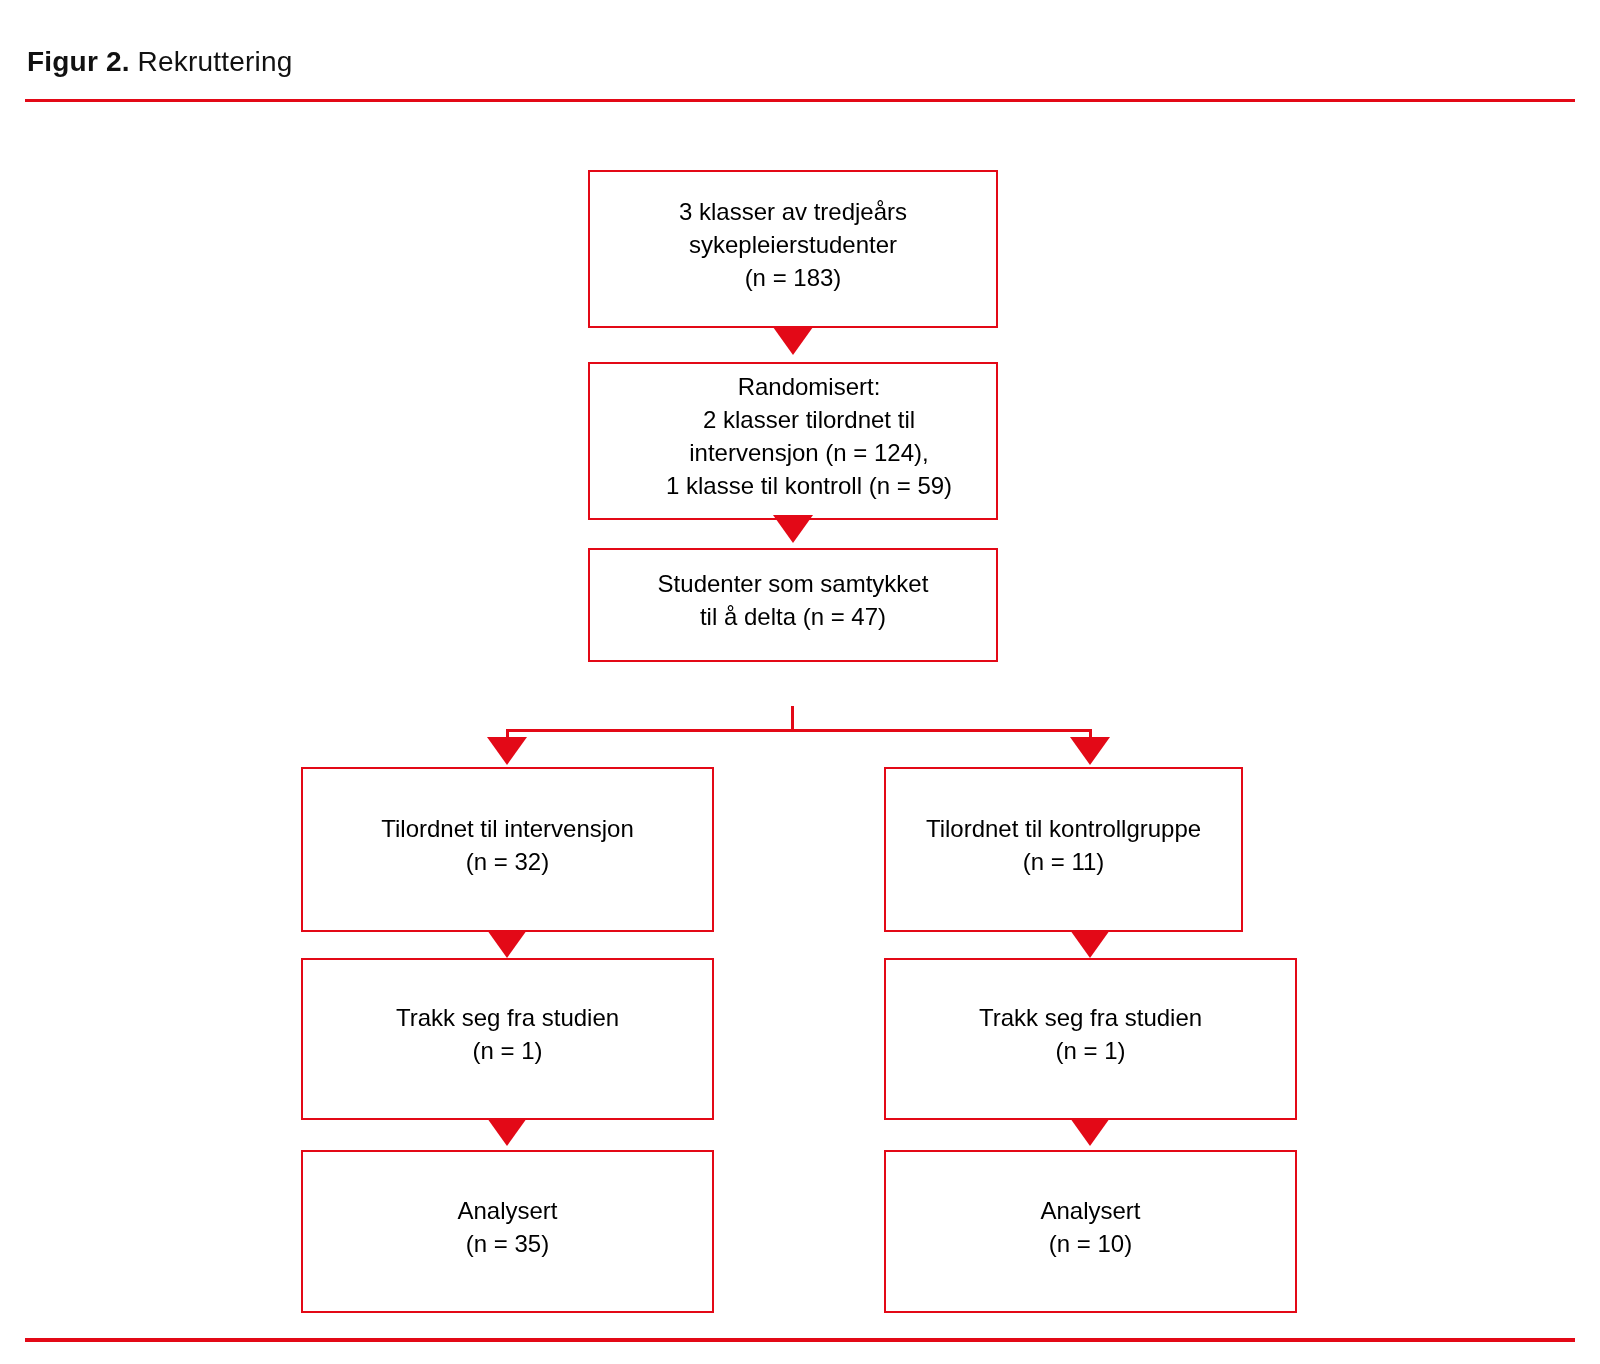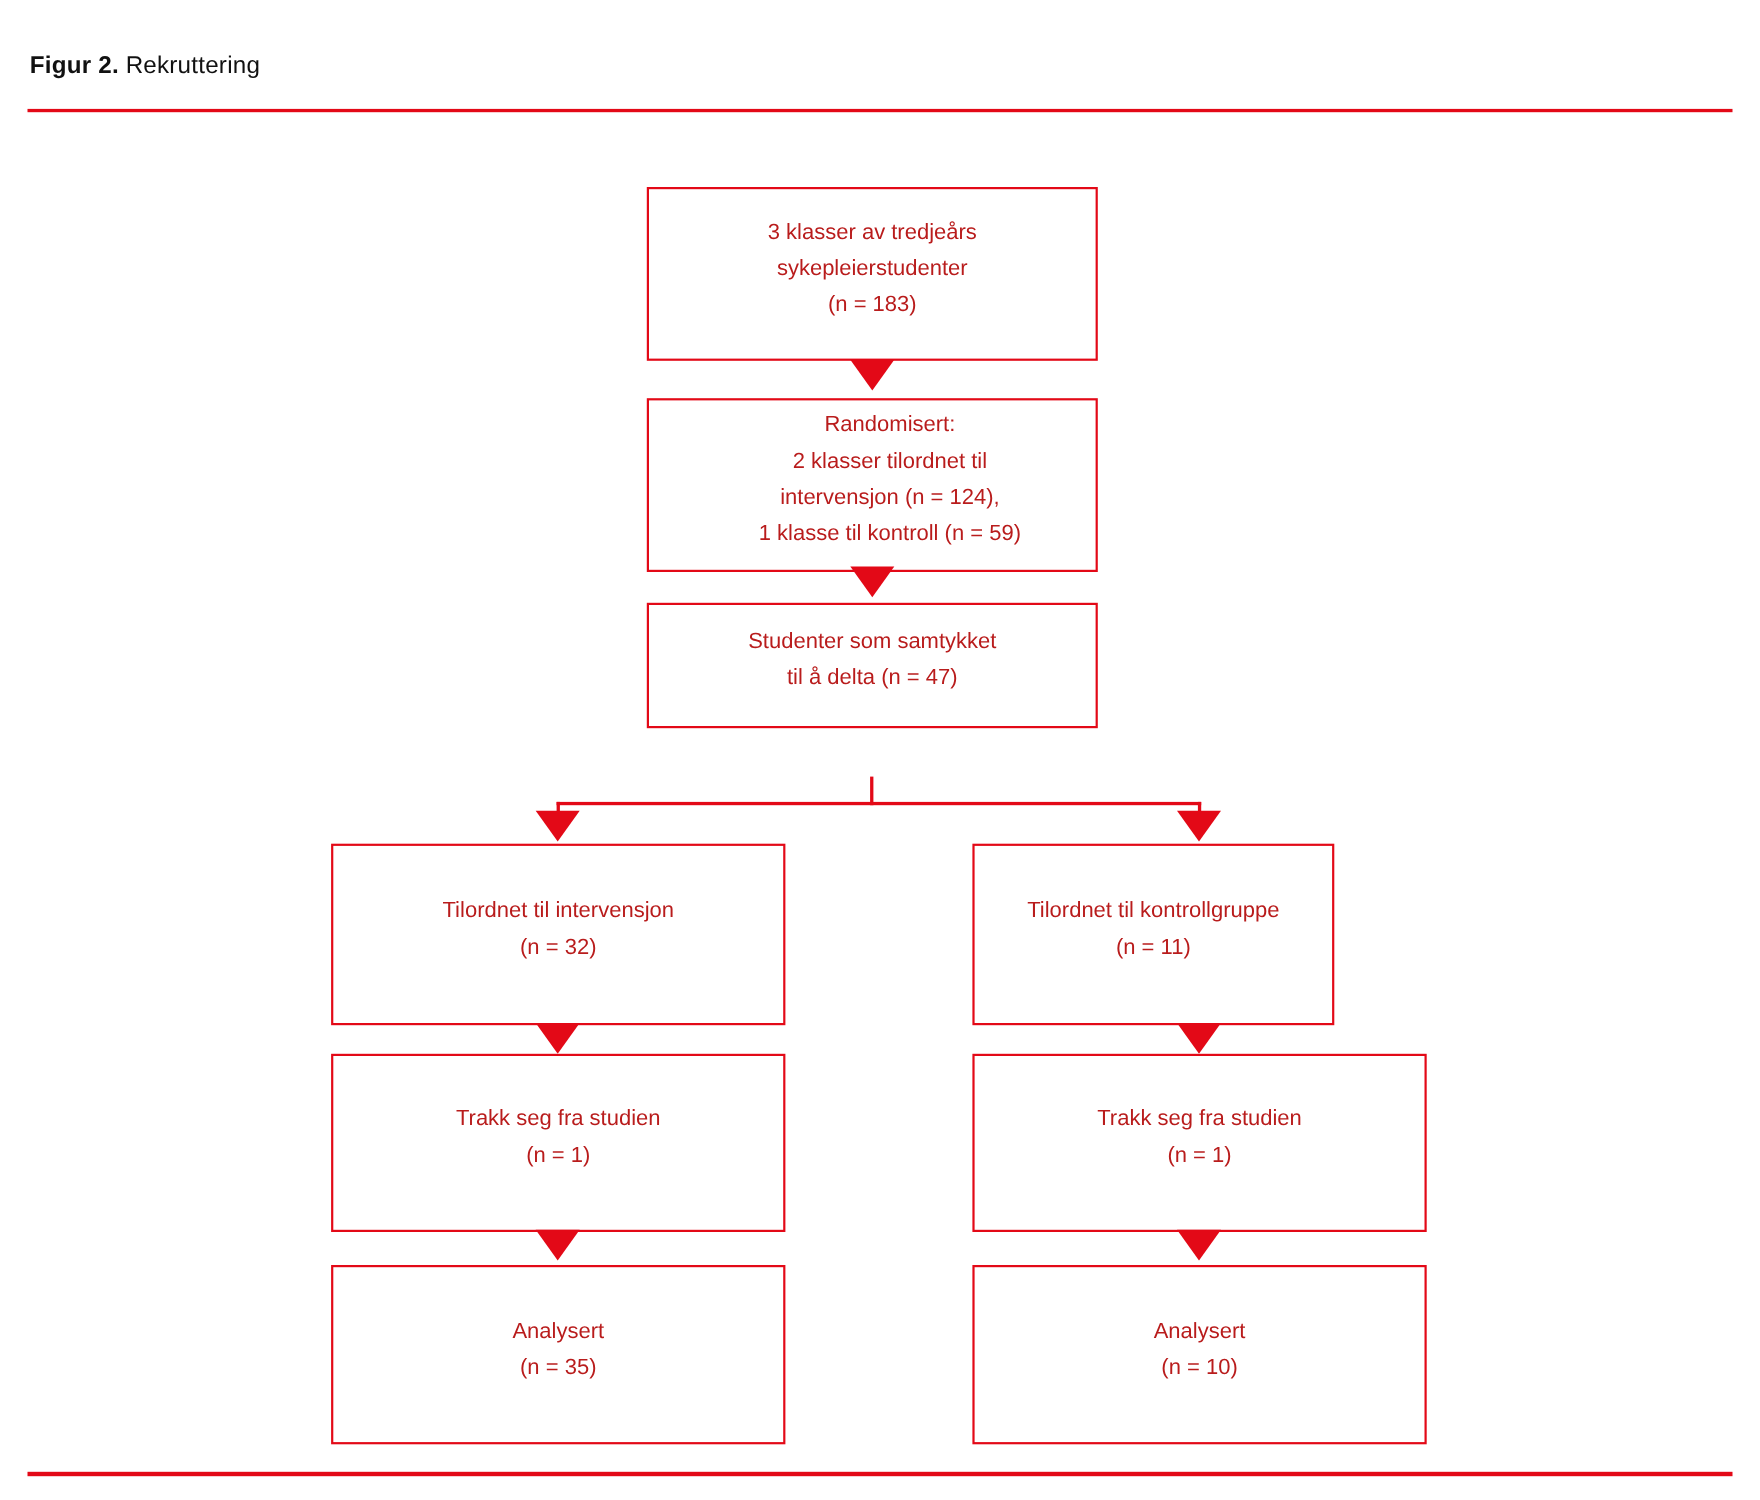--- a/index.html
+++ b/index.html
@@ -8,21 +8,21 @@
     width: 1600px;
     height: 1364px;
     background: #ffffff;
     font-family: "Liberation Sans", sans-serif;
     overflow: hidden;
   }
   .figure-title {
     position: absolute;
     left: 27px;
     top: 46px;
-    font-size: 22px;
+    font-size: 28px;
     color: #111111;
     letter-spacing: 0.2px;
   }
   .figure-title .bold { font-weight: 700; margin-right: 0.28em; }
   .rule {
     position: absolute;
     background: #e30917;
   }
   .rule-top    { left: 25px; top: 99px;   width: 1550px; height: 3px; }
   .rule-bottom { left: 25px; top: 1338px; width: 1550px; height: 4px; }
@@ -33,30 +33,30 @@
     background: #ffffff;
     display: flex;
     align-items: center;
     justify-content: center;
     box-sizing: border-box;
     text-align: center;
     padding-bottom: 10px;
   }
   .node-text {
     white-space: pre-line;
-    font-size: 20px;
+    font-size: 24px;
     line-height: 33px;
-    color: #b91c1c;
+    color: #000000;
     text-align: center;
   }
   .n-cohort     { left: 588px; top: 170px;  width: 410px; height: 158px; }
   .n-randomised { left: 588px; top: 362px;  width: 410px; height: 158px; padding-left: 32px; }
   .n-consented  { left: 588px; top: 548px;  width: 410px; height: 114px; }
   .n-int-assign { left: 301px; top: 767px;  width: 413px; height: 165px; }
-  .n-ctr-assign { left: 884px; top: 767px;  width: 329px; height: 165px; }
+  .n-ctr-assign { left: 884px; top: 767px;  width: 359px; height: 165px; }
   .n-int-with   { left: 301px; top: 958px;  width: 413px; height: 162px; }
   .n-ctr-with   { left: 884px; top: 958px;  width: 413px; height: 162px; }
   .n-int-anal   { left: 301px; top: 1150px; width: 413px; height: 163px; }
   .n-ctr-anal   { left: 884px; top: 1150px; width: 413px; height: 163px; }
 
   .arrow {
     position: absolute;
     width: 0; height: 0;
     border-left: 20px solid transparent;
     border-right: 20px solid transparent;

